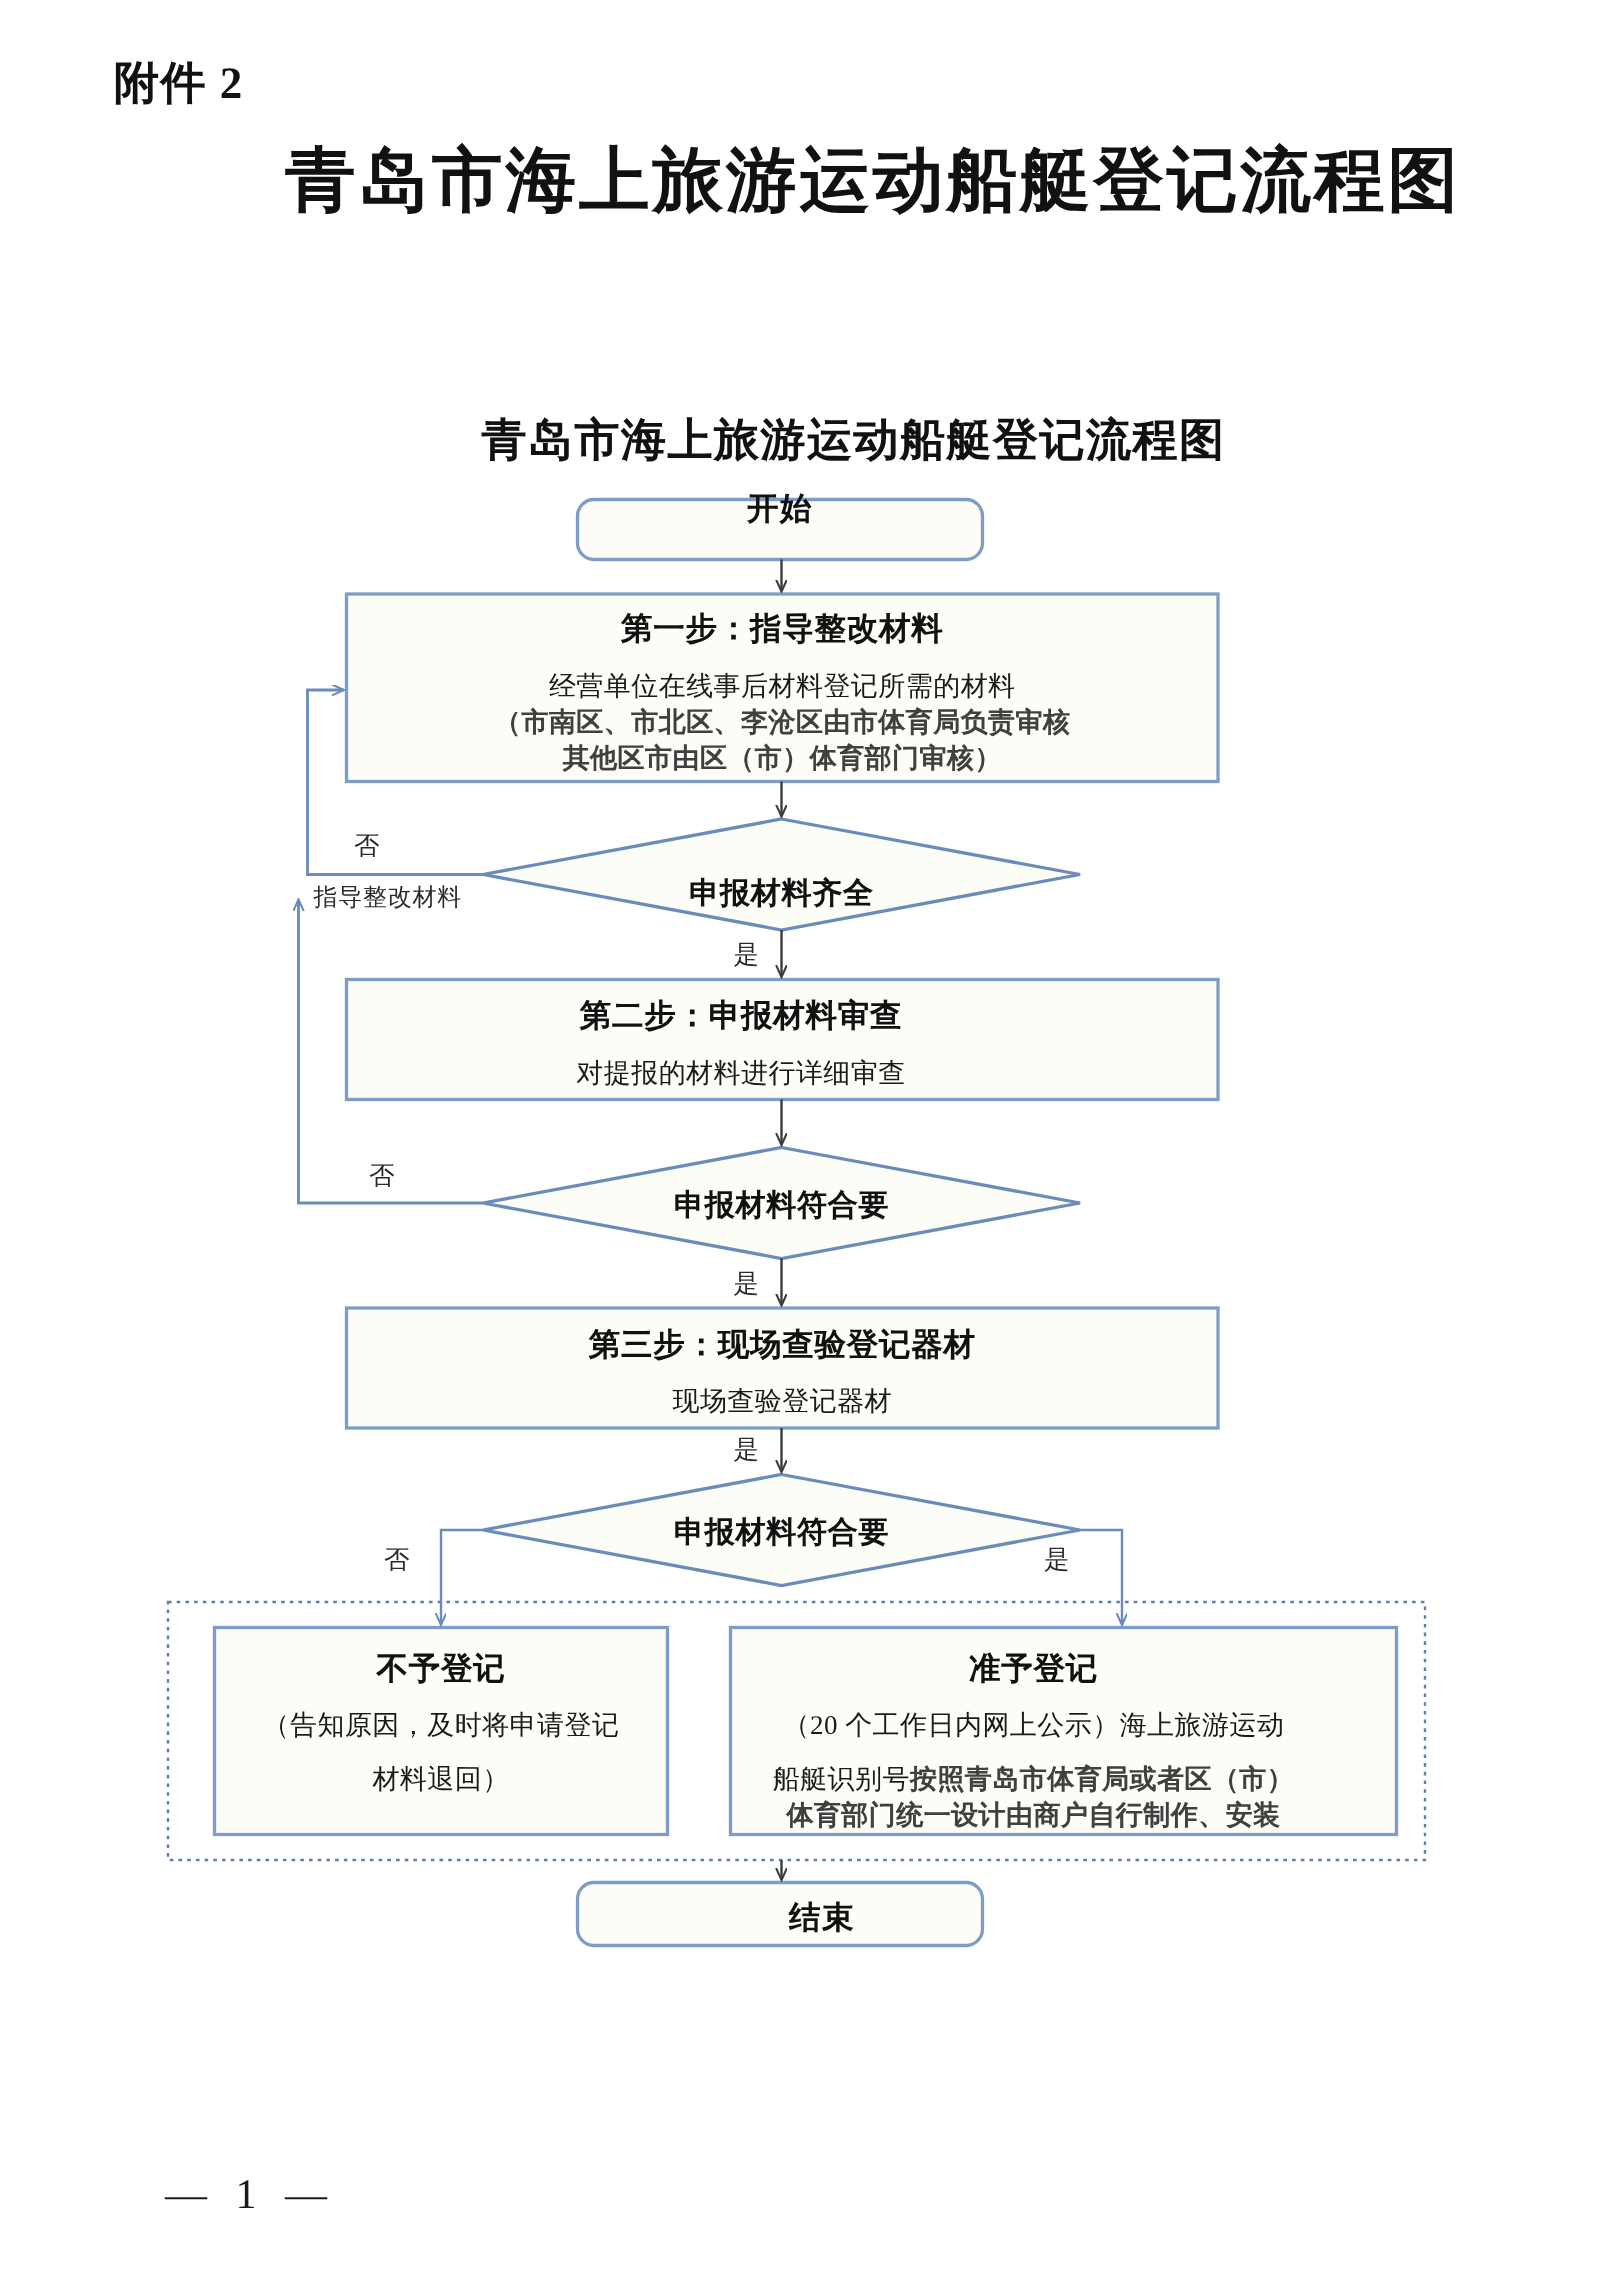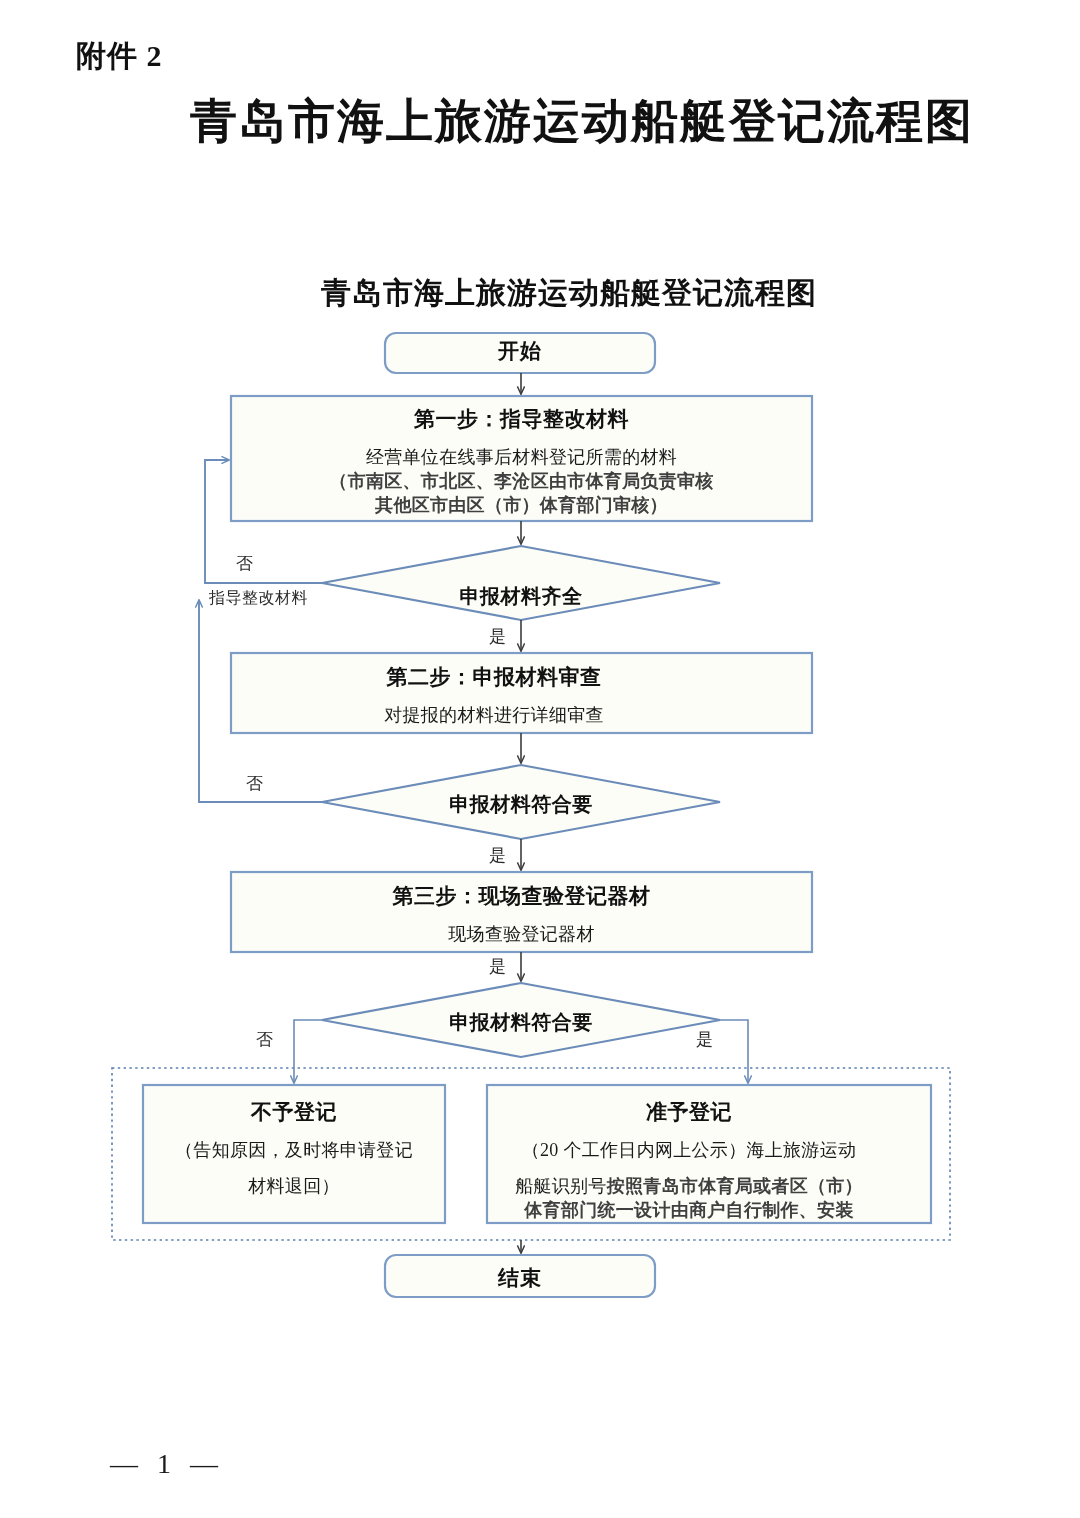--- a/index.html
+++ b/index.html
@@ -196,21 +196,21 @@
 
       <path d="M322,547 L199,547 L199,345" fill="none" stroke="#6b8cb8" stroke-width="1.9" marker-end="url(#arrow-blue)"></path>
 
       <path d="M322,765 L294,765 L294,828" fill="none" stroke="#6b8cb8" stroke-width="1.6" marker-end="url(#arrow-blue)"></path>
 
       <path d="M720,765 L748,765 L748,828" fill="none" stroke="#6b8cb8" stroke-width="1.6" marker-end="url(#arrow-blue)"></path>
 
       <path d="M521,985 L521,998" fill="none" stroke="#3c3c3c" stroke-width="1.6" marker-end="url(#arrow)"></path>
     </svg>
 
-    <div class="node-text" style="left:385px; top:82px; width:270px;">
+    <div class="node-text" style="left:385px; top:70px; width:270px;">
       <div class="t-term">开始</div>
     </div>
 
     <div class="node-text" style="left:231px; top:150px; width:581px;">
       <div class="t-head">第一步：指导整改材料</div>
       <div class="t-sub">经营单位在线事后材料登记所需的材料</div>
       <div class="t-red">（市南区、市北区、李沧区由市体育局负责审核</div>
       <div class="t-red">其他区市由区（市）体育部门审核）</div>
     </div>
 
@@ -244,21 +244,21 @@
 
     <div class="node-text" style="left:487px; top:843px; width:404px;">
       <div class="t-head">准予登记</div>
       <div class="t-sub">（20 个工作日内网上公示）海上旅游运动</div>
       <div class="t-sub">
         <span>船艇识别号</span><span class="t-red">按照青岛市体育局或者区（市）</span>
       </div>
       <div class="t-red">体育部门统一设计由商户自行制作、安装</div>
     </div>
 
-    <div class="node-text" style="left:385px; top:1009px; width:270px;">
+    <div class="node-text" style="left:385px; top:1009px; width:270px;padding-left:28px;">
       <div class="t-term">结束</div>
     </div>
 
     <div class="edge-label" style="left:236px; top:297px;">否</div>
     <div class="edge-label small" style="left:209px; top:333px;">指导整改材料</div>
     <div class="edge-label" style="left:489px; top:370px;">是</div>
 
     <div class="edge-label" style="left:246px; top:517px;">否</div>
     <div class="edge-label" style="left:489px; top:589px;">是</div>
 

